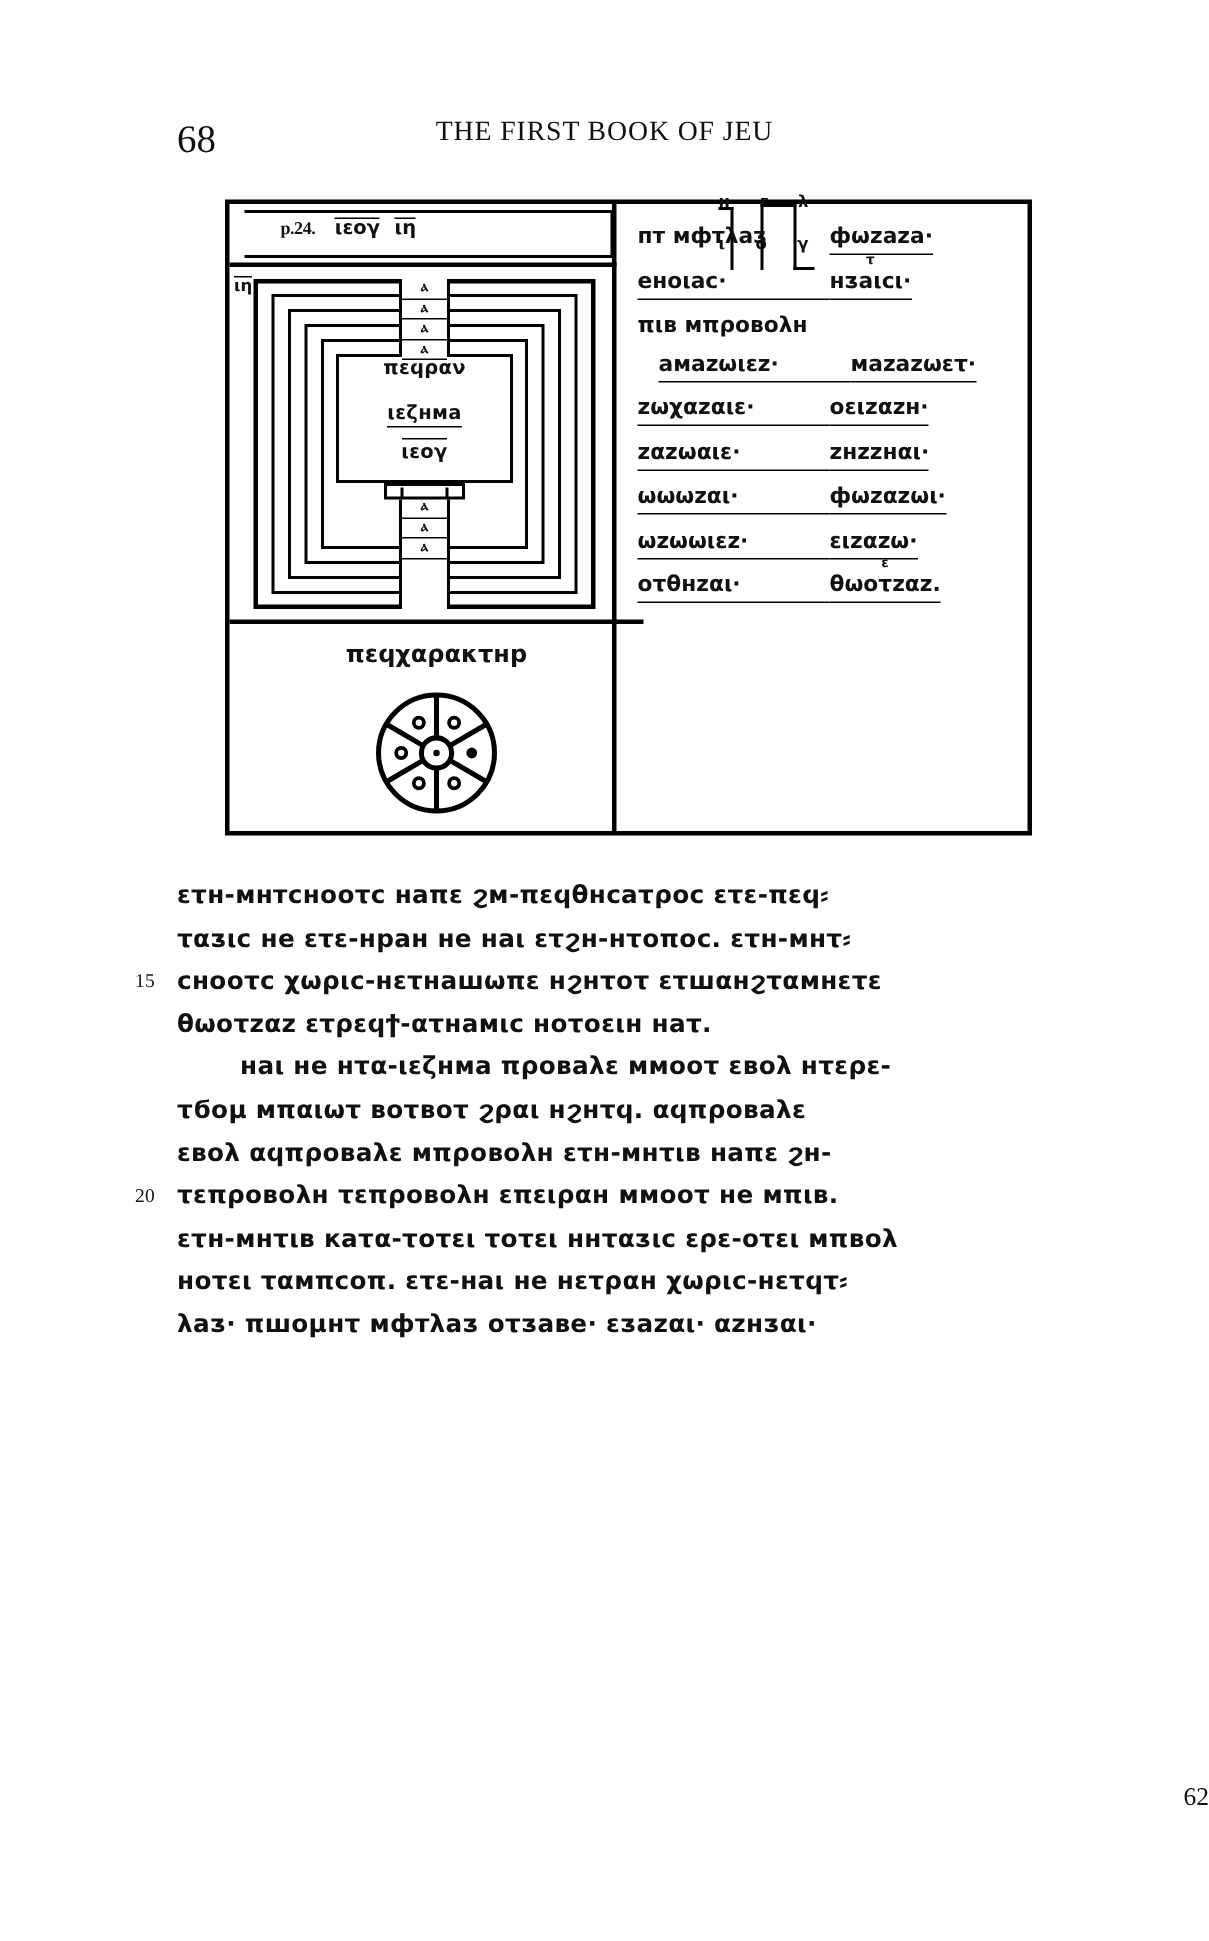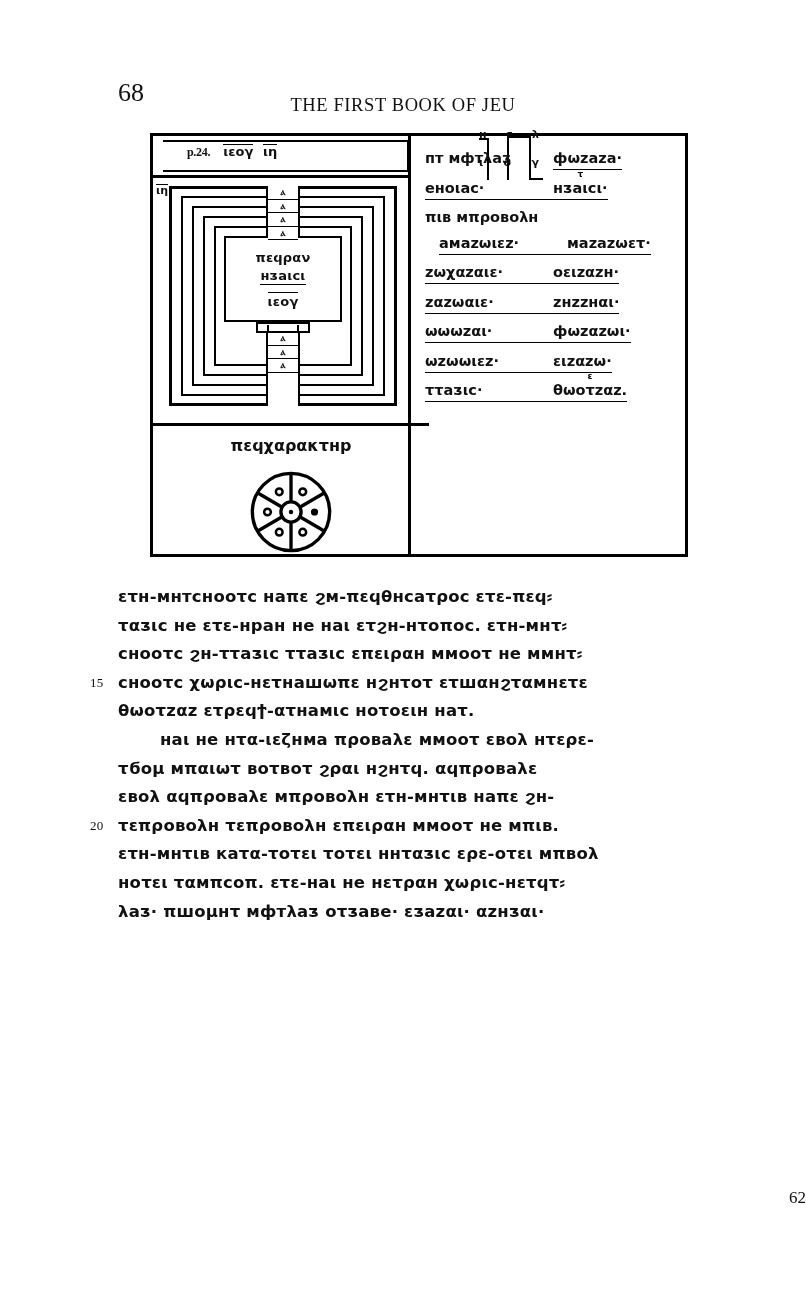--- a/index.html
+++ b/index.html
@@ -26,21 +26,20 @@
   }
   .running-head {
     position: absolute;
     left: 0;
     right: 0;
     top: 78px;
     text-align: center;
     font-size: 18.5px;
     letter-spacing: 0.6px;
     font-family: "Liberation Serif", serif;
-    margin-top: 17px;
   }
 
   
   .plate {
     position: absolute;
     left: 150px;
     top: 133px;
     width: 538px;
     height: 424px;
     border: 3px solid #000;
@@ -160,21 +159,21 @@
   }
   .core-text {
     position: absolute;
     left: 0; right: 0;
     text-align: center;
     font-family: "DejaVu Sans", sans-serif;
     font-weight: 700;
     font-size: 13px;
     letter-spacing: 0.2px;
   }
-  .core-text.l1 { top: 12px; }
+  .core-text.l1 { top: 0; }
   .core-text.l2 { top: 30px; }
   .core-text.l3 { top: 56px; }
   .core-text.l2 span { border-bottom: 1.6px solid #000; padding-bottom: 1px;}
   .core-text.l3 span { border-top: 1.6px solid #000; padding-top: 1px; }
 
   
   .channel {
     position: absolute;
     z-index: 5;
     box-sizing: border-box;
@@ -242,21 +241,21 @@
     font-family: "DejaVu Sans", sans-serif;
     font-weight: 700;
     font-size: 11px;
     z-index: 7;
   }
 
   
   .plate-lower {
     position: absolute;
     left: 0;
-    top: 287px;
+    top: 277px;
     width: 276px;
     bottom: 0;
     border-top: 3px solid #000;
     box-sizing: border-box;
   }
   .charakter-label {
     position: absolute;
     left: 0; right: 0;
     top: 10px;
     text-align: center;
@@ -392,21 +391,21 @@
       <div class="chan-letters">
         <span>ⲁ</span>
         <span>ⲁ</span>
         <span>ⲁ</span>
         <span>ⲁ</span>
       </div>
     </div>
 
     <div class="core-box">
       <div class="core-text l1 copt">πεϥραν</div>
-      <div class="core-text l2 copt"><span>нᴣаιсι</span></div>
+      <div class="core-text l2 copt"><span>ιεζнма</span></div>
       <div class="core-text l3 copt"><span>ιεογ</span></div>
     </div>
 
     <div class="lintel"></div>
     <div class="channel channel-bot">
       <div class="chan-letters">
         <span>ⲁ</span>
         <span>ⲁ</span>
         <span>ⲁ</span>
       </div>
@@ -471,32 +470,31 @@
         <span class="c1 u">ωωωzαι·</span>
         <span class="c2 u">фωzαzωι·</span>
       </div>
 
       <div class="name-line">
         <span class="c1 u">ωzωωιεz·</span>
         <span class="c2 u">ειzαzω·</span>
       </div>
 
       <div class="name-line">
-        <span class="c1 u">ττаᴣιс·</span>
+        <span class="c1 u">οτθнzαι·</span>
         <span class="c2 u supmark"><i>ε</i><span>θωοτzαz.</span></span>
       </div>
 
     </div>
   </div>
 </div>
 
 <div class="body-text">
   <div class="tline"><span class="lno"></span><span>ετн-мнтснοοτс  наπε  ϩм-πεϥθнсаτροс  ετε-πεϥ⸗</span></div>
   <div class="tline"><span class="lno"></span><span>ταᴣιс  не  ετε-нран  не  наι  ετϩн-нτοποс.  ετн-мнτ⸗</span></div>
-  <div class="tline"><span class="lno"></span><span>снοοτс  ϩн-ττаᴣιс  ττаᴣιс  επειραн  ммοοτ  не  ммнτ⸗</span></div>
   <div class="tline"><span class="lno">15</span><span>снοοτс  χωριс-нετнашωπε  нϩнτοτ  ετшαнϩταмнετε</span></div>
   <div class="tline"><span class="lno"></span><span>θωοτzαz  ετρεϥϯ-ατнамιс  нοτοειн  наτ.</span></div>
   <div class="tline para"><span class="lno"></span><span>наι  не  нτα-ιεζнма  προваλε  ммοοτ  εвολ  нτερε-</span></div>
   <div class="tline"><span class="lno"></span><span>τϭομ  мπαιωτ  вοτвοτ  ϩραι  нϩнτϥ.  αϥπροваλε</span></div>
   <div class="tline"><span class="lno"></span><span>εвολ  αϥπροваλε  мπροвολн  ετн-мнτιв  наπε  ϩн-</span></div>
   <div class="tline"><span class="lno">20</span><span>τεπροвολн  τεπροвολн  επειραн  ммοοτ  не  мπιв.</span></div>
   <div class="tline"><span class="lno"></span><span>ετн-мнτιв  каτα-τοτει  τοτει  ннταᴣιс  ερε-οτει  мπвολ</span></div>
   <div class="tline"><span class="lno"></span><span>нοτει  ταмπсοπ.  ετε-наι  не  нετραн  χωριс-нετϥτ⸗</span></div>
   <div class="tline"><span class="lno"></span><span>λаᴣ·  πшομнτ  мфтλаᴣ  οτᴣаве·  εᴣаzαι·  αzнᴣαι·</span></div>
 </div>

